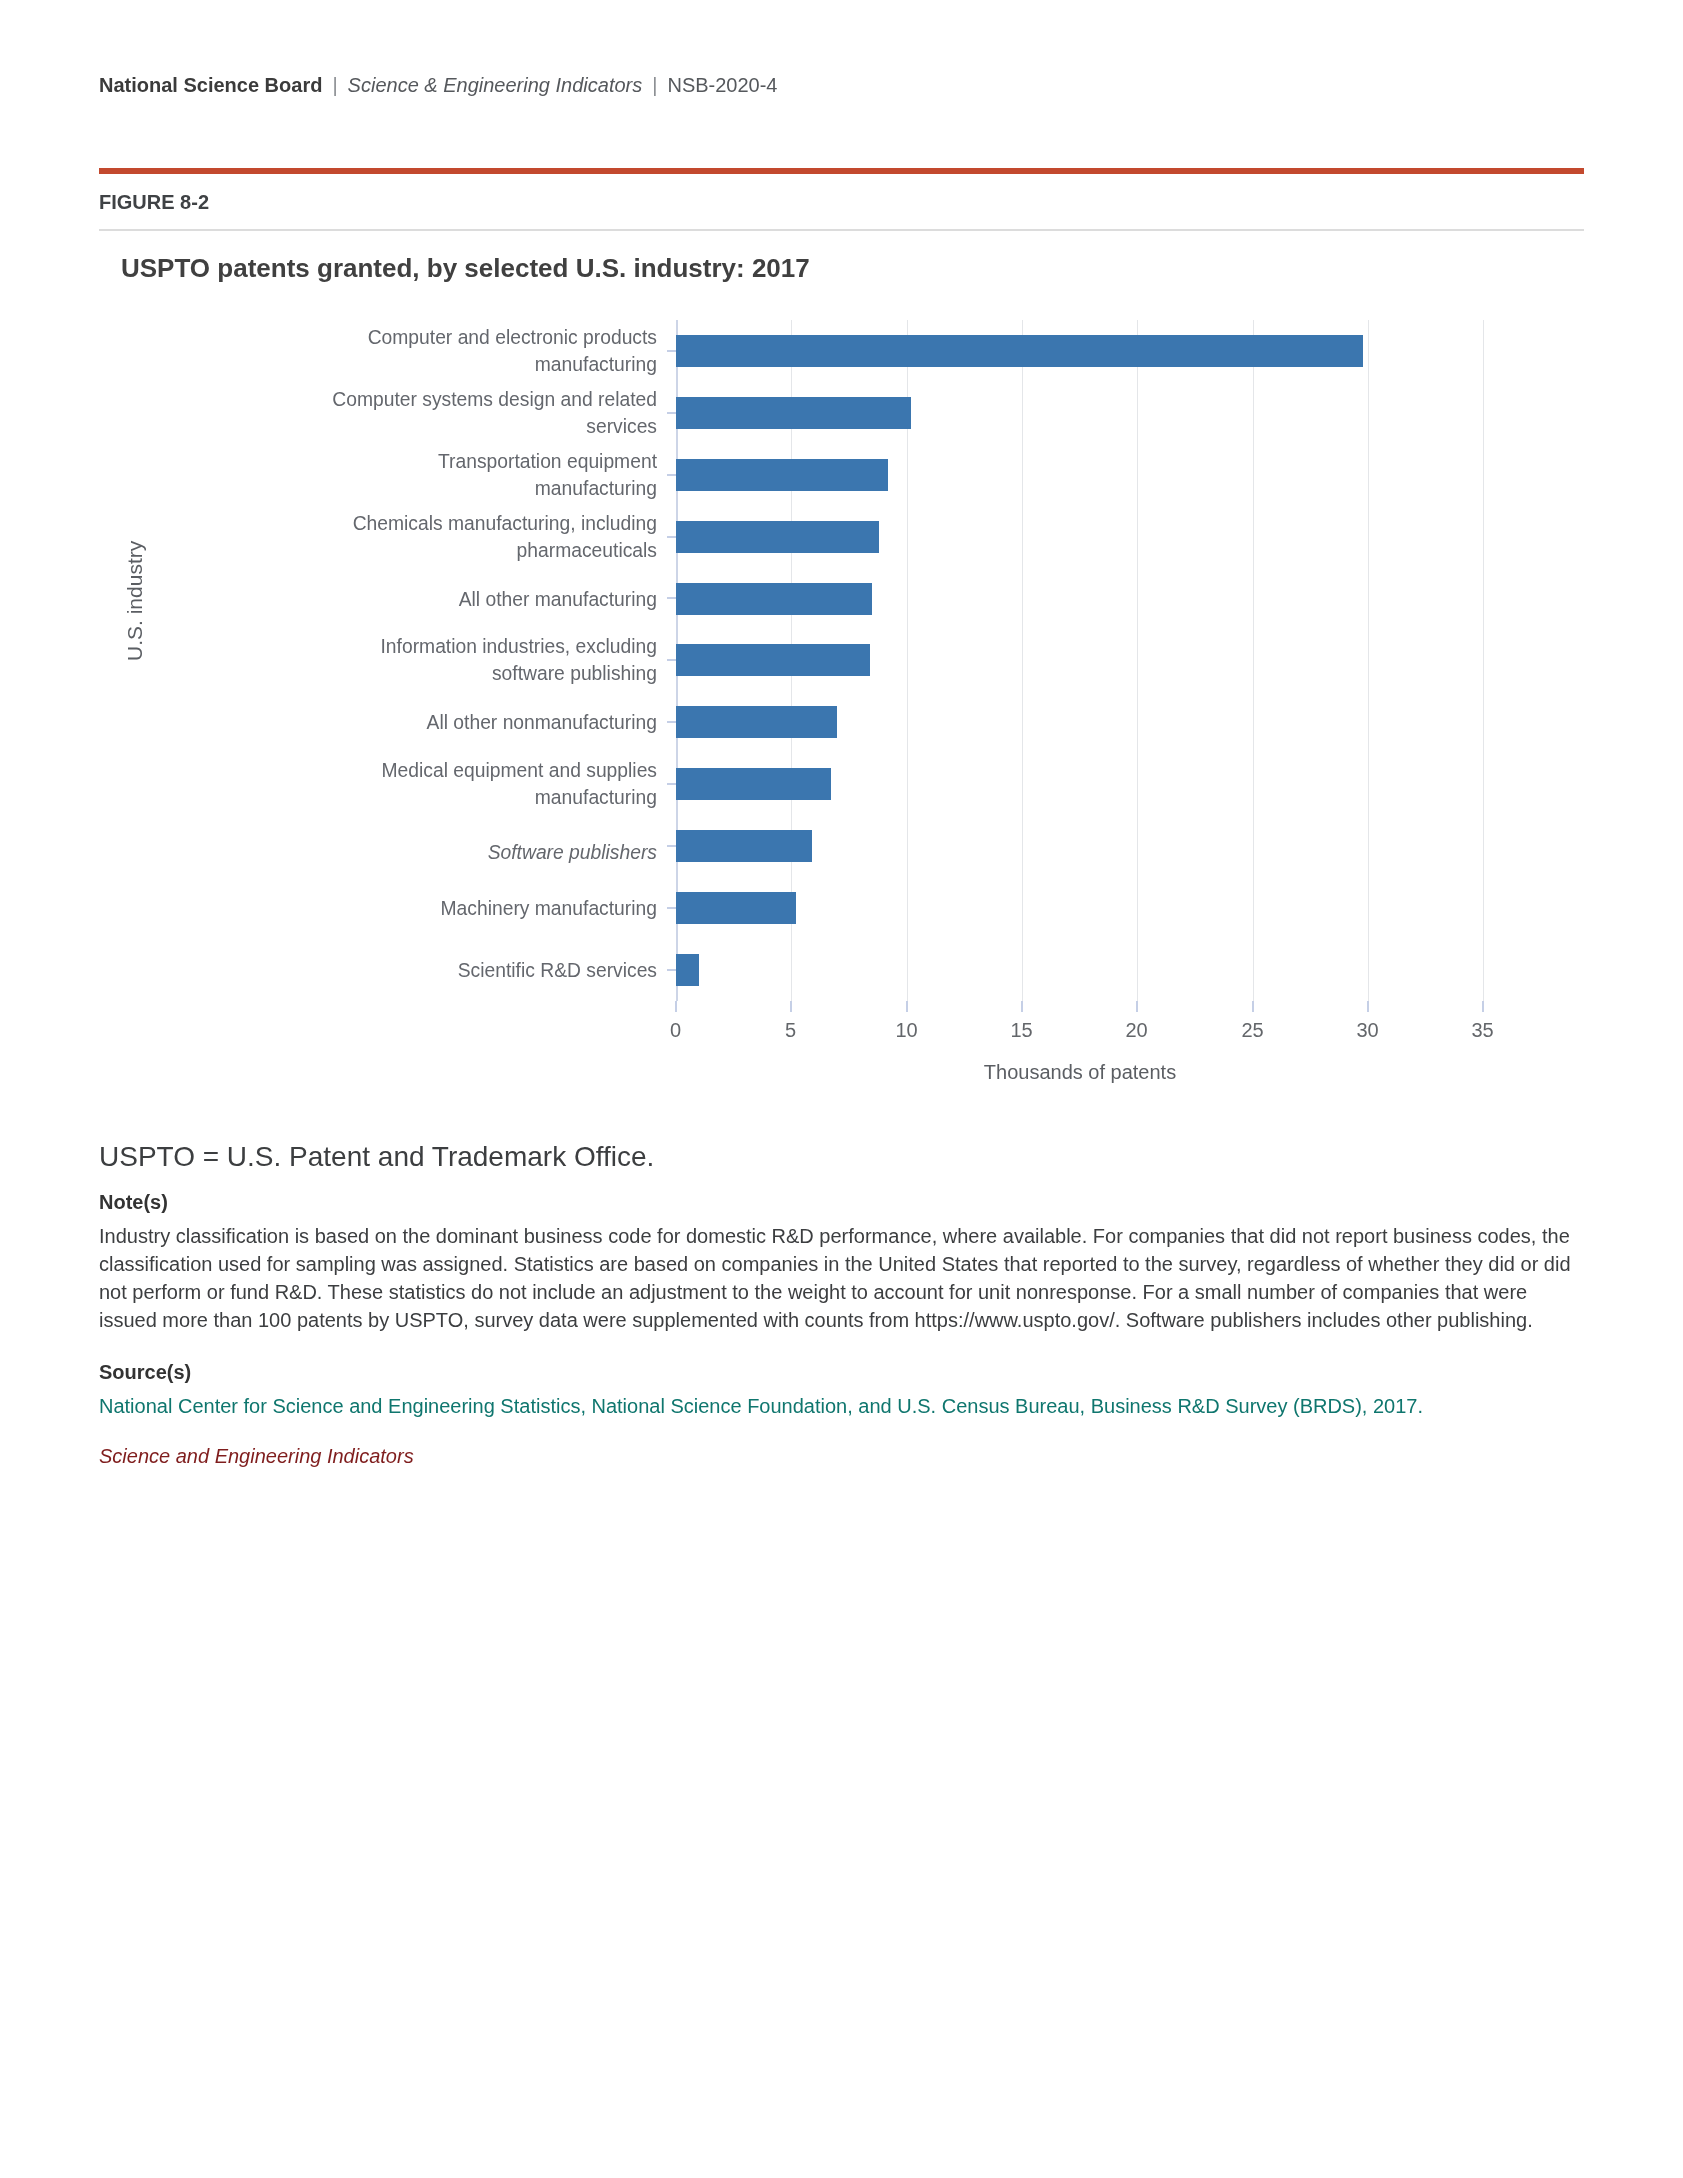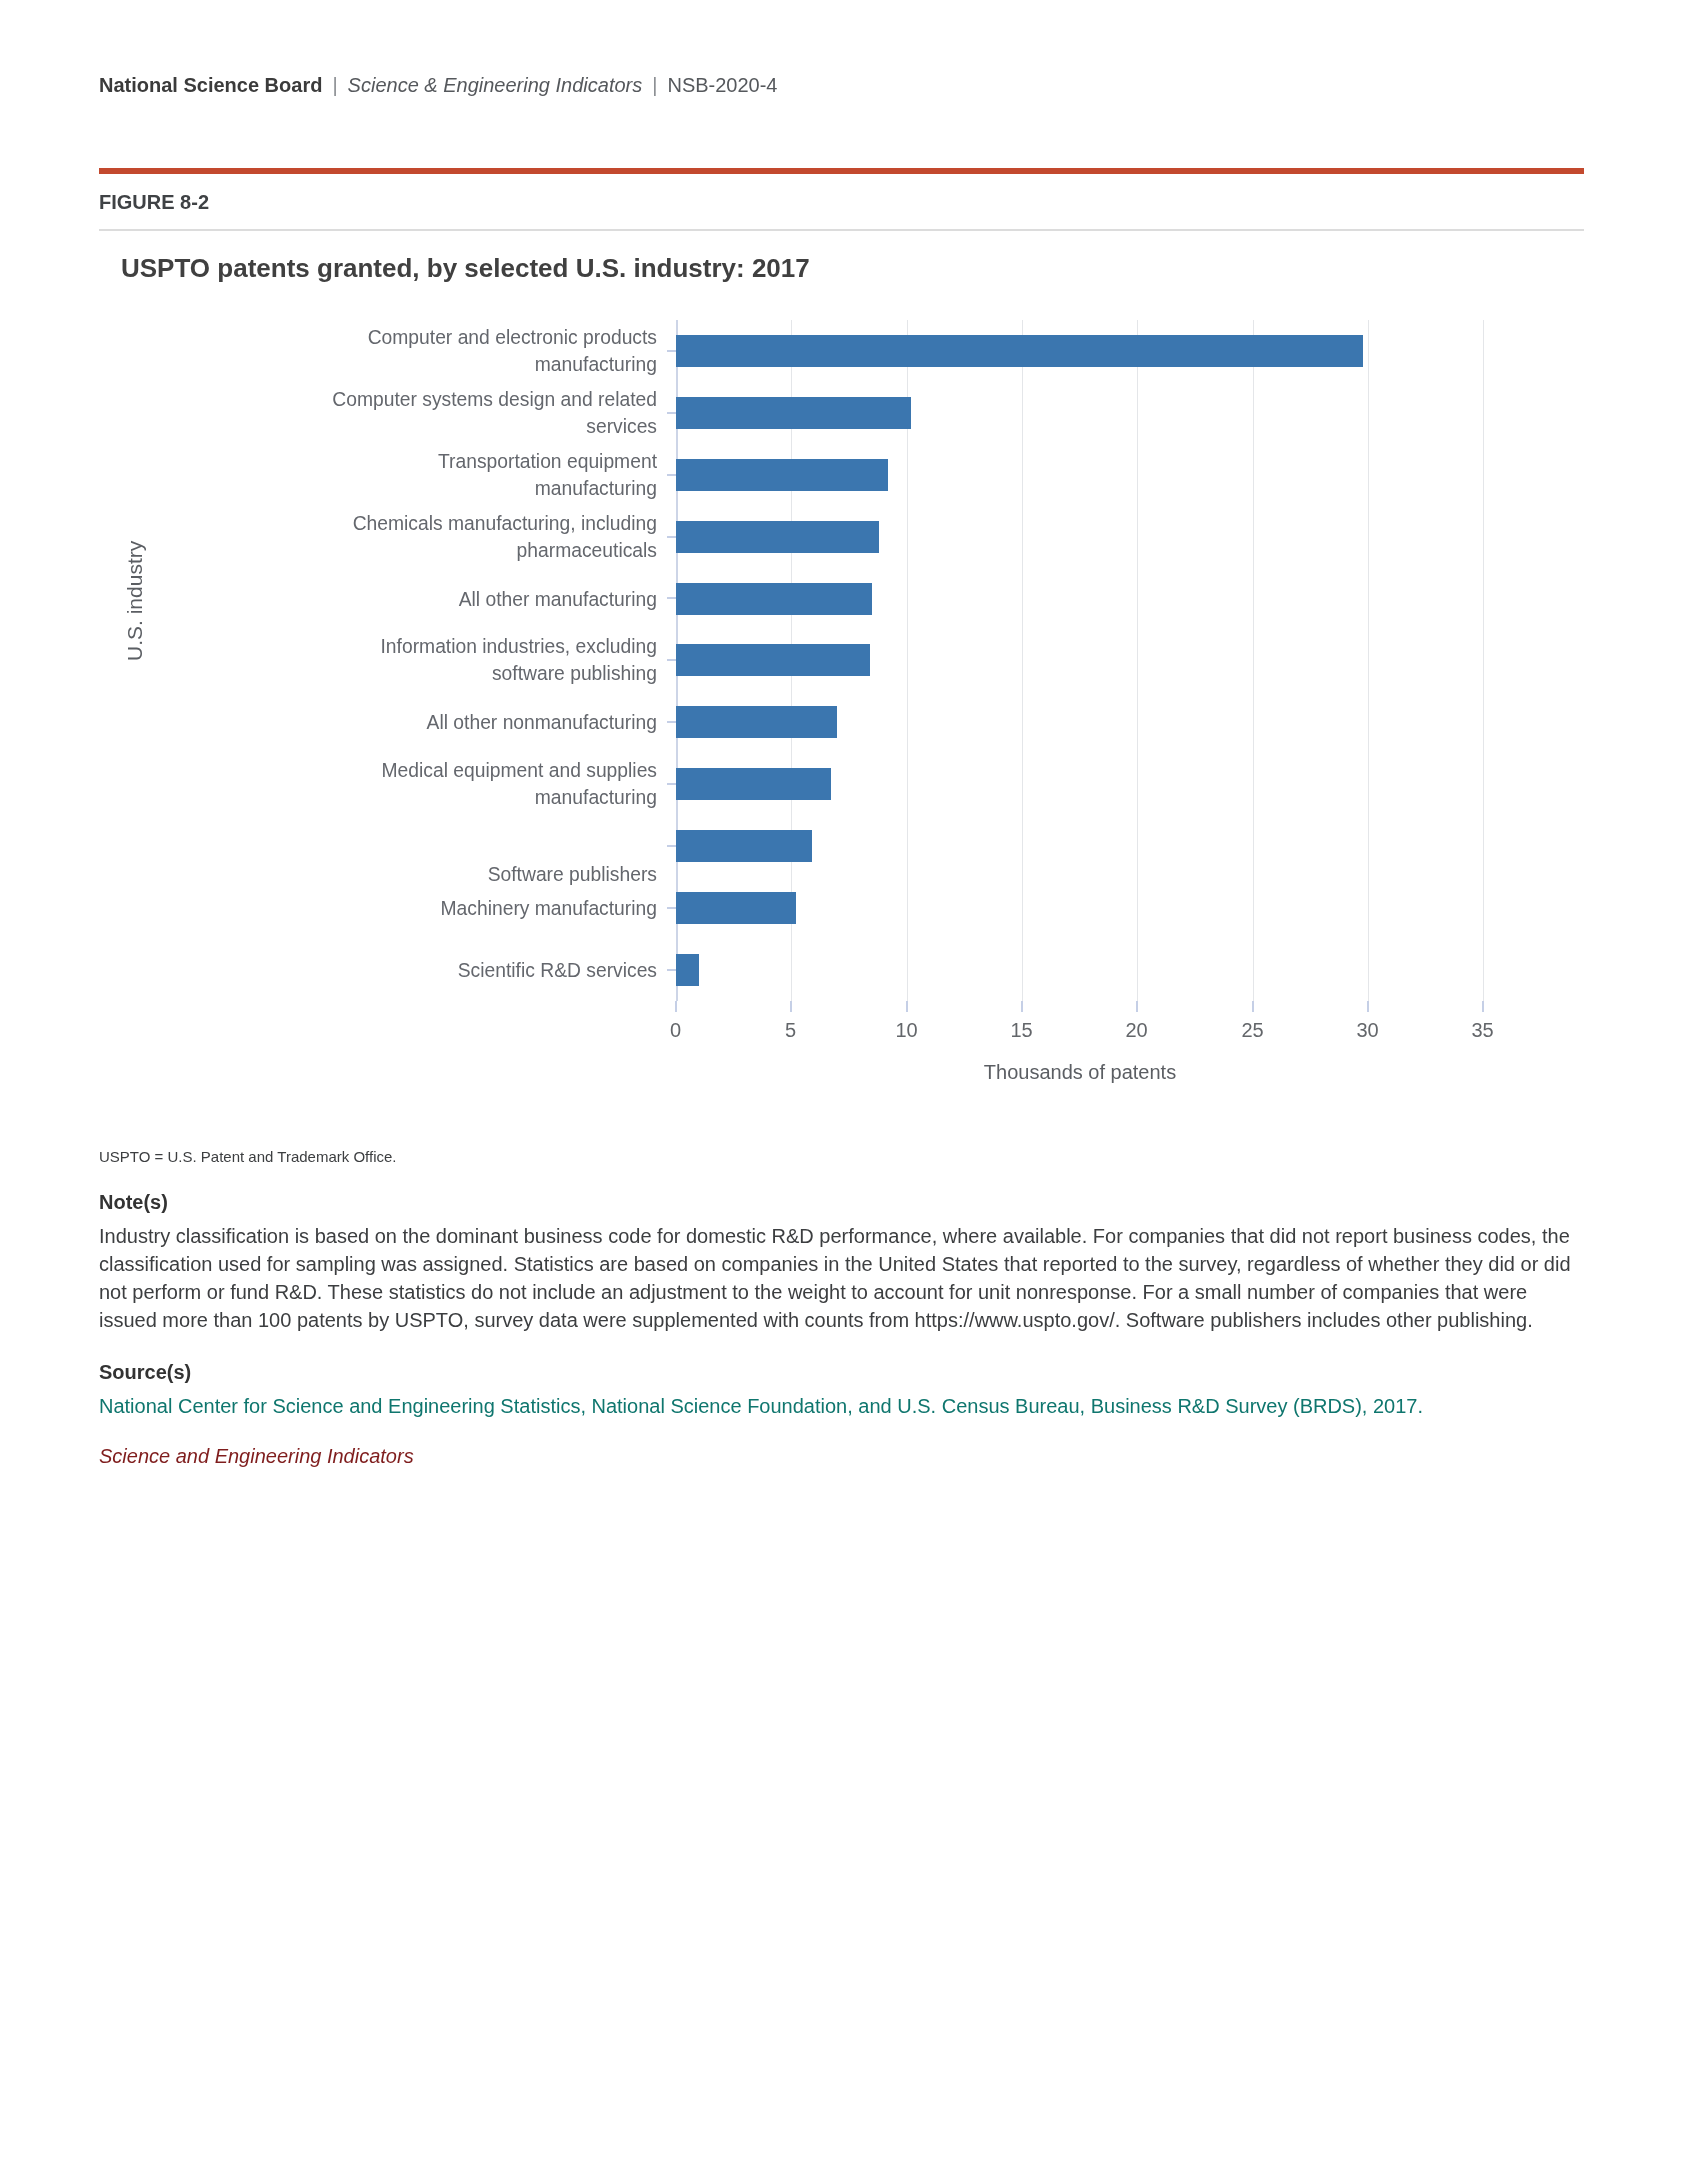--- a/index.html
+++ b/index.html
@@ -42,21 +42,21 @@
   .xtick-label{
     position:absolute;top:699px;width:59px;margin-left:-30px;text-align:center;
     font-size:20px;color:#63666a;
   }
   .x-axis-title{
     position:absolute;left:577px;top:741px;width:808px;text-align:center;
     font-size:20px;color:#5b5e63;
   }
 
   
-  .abbrev{margin-top:45px;font-size:15px;line-height:28px;color:#3c3e40;}
+  .abbrev{margin-top:45px;font-size:28px;line-height:28px;color:#3c3e40;}
   .fn-heading{margin-top:17px;font-size:20px;line-height:28px;font-weight:bold;color:#333;}
   .fn-text{margin-top:6px;font-size:20px;line-height:28px;color:#3c3e40;width:1485px;}
   .src-heading{margin-top:24px;font-size:20px;line-height:28px;font-weight:bold;color:#333;}
   .src-text{margin-top:6px;font-size:20px;line-height:28px;color:#0f766e;}
   .footer-pub{margin-top:22px;font-size:20px;line-height:28px;font-style:italic;color:#7f1d1d;}
 </style>
 </head>
 <body>
 
 <div class="content">
@@ -141,21 +141,21 @@
       </div>
       <div class="row-label" style="top: 309px; height: 62px;">
         <span>Information industries, excluding software publishing</span>
       </div>
       <div class="row-label" style="top: 371px; height: 62px;">
         <span>All other nonmanufacturing</span>
       </div>
       <div class="row-label" style="top: 433px; height: 62px;">
         <span>Medical equipment and supplies manufacturing</span>
       </div>
-      <div class="row-label" style="top: 523px; height: 62px;">
+      <div class="row-label" style="top: 501px; height: 62px; font-style: italic;">
         <span>Software publishers</span>
       </div>
       <div class="row-label" style="top: 557px; height: 62px;">
         <span>Machinery manufacturing</span>
       </div>
       <div class="row-label" style="top: 619px; height: 62px;">
         <span>Scientific R&amp;D services</span>
       </div>
     </div>
 

